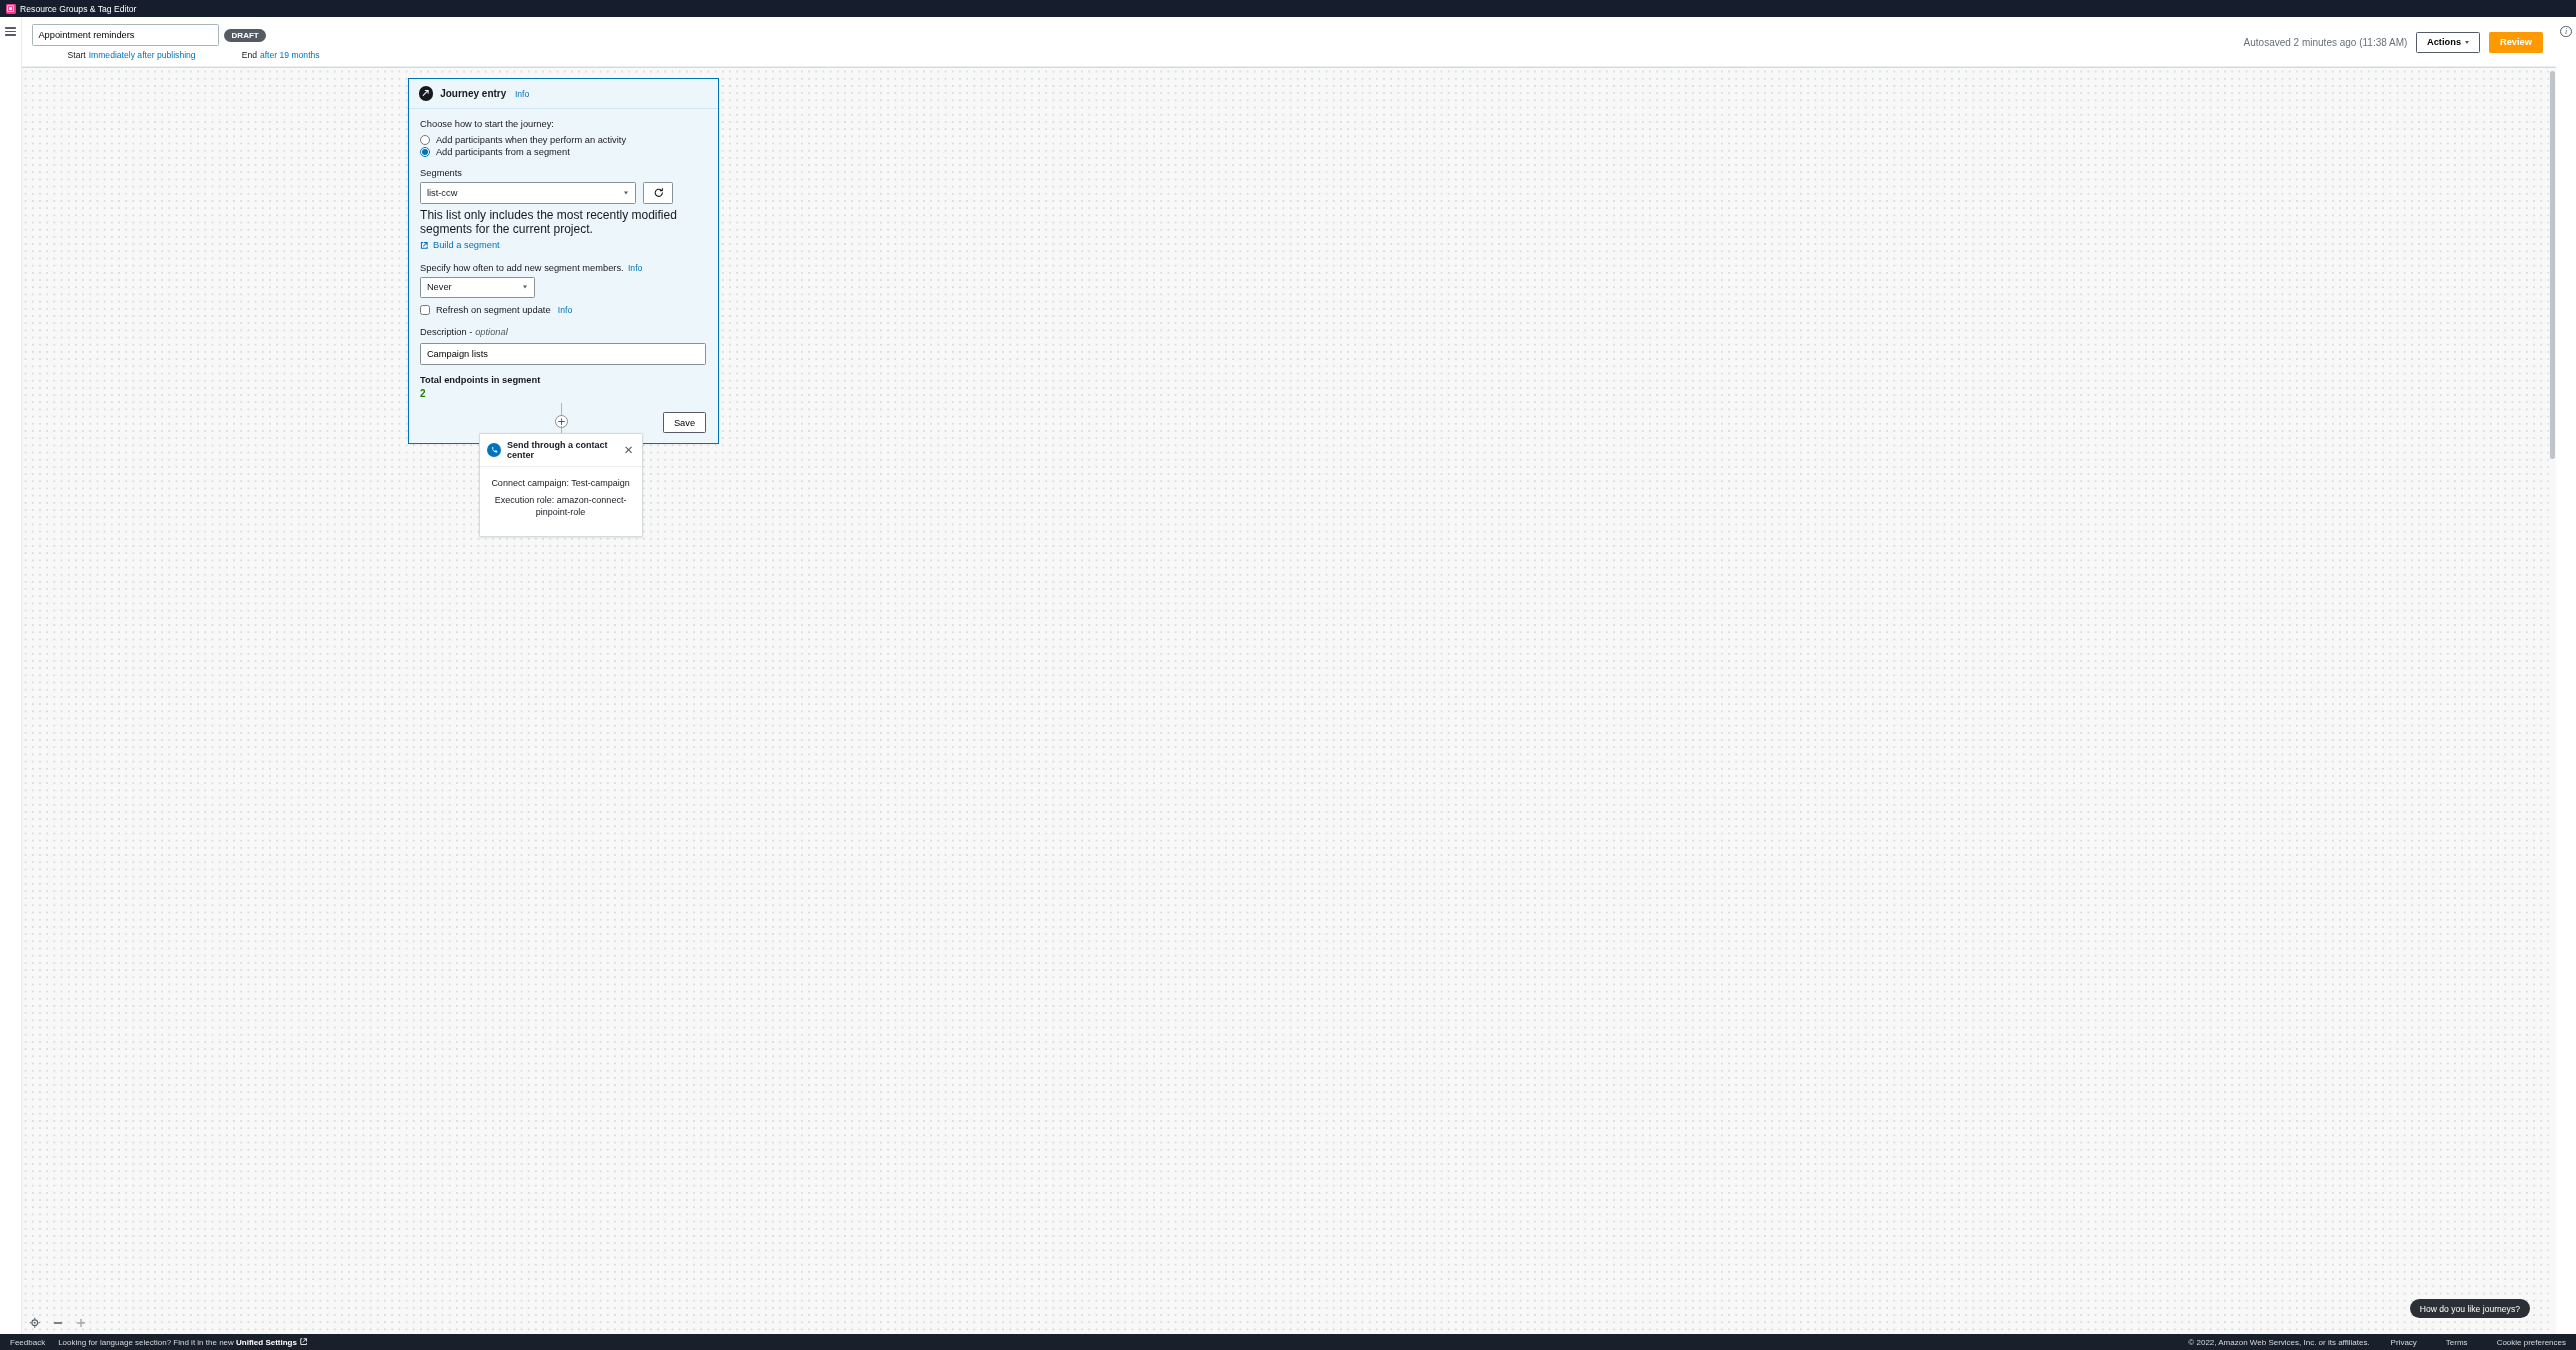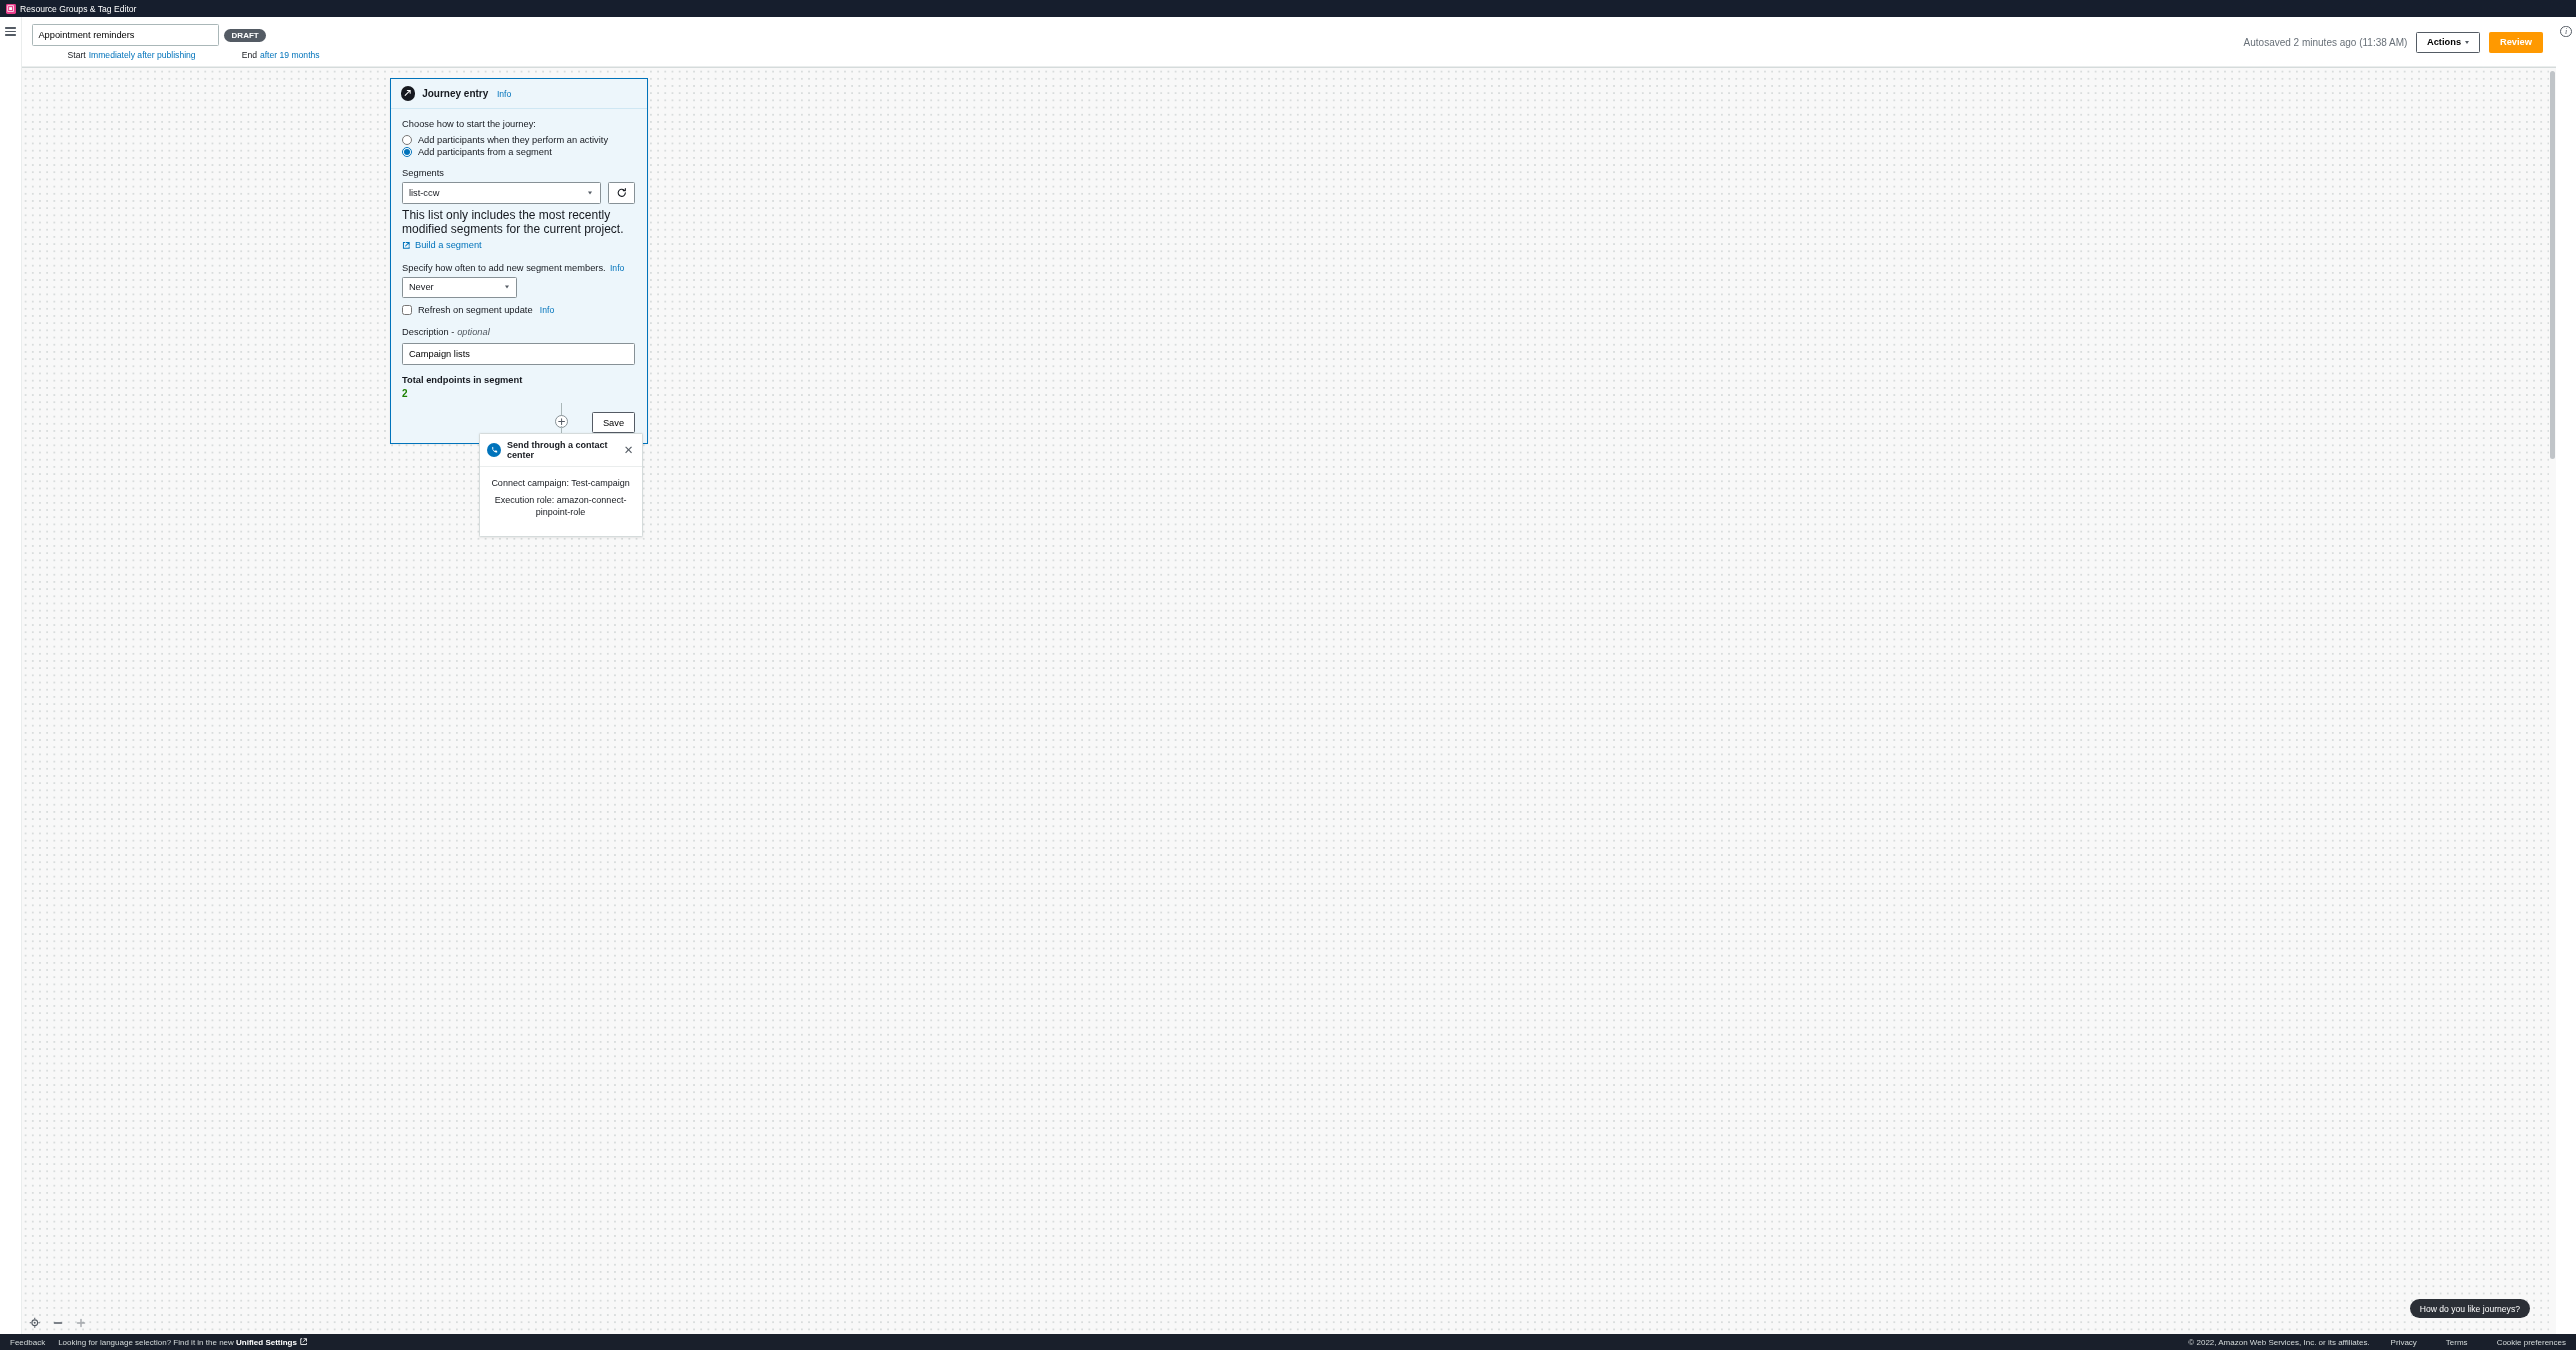--- a/index.html
+++ b/index.html
@@ -43,21 +43,21 @@
   .canvas { position:absolute; inset:0 7.2px 0 0; overflow:auto;
     background-color:#f8f8f8;
     background-image: radial-gradient(#d8dcdc 0.7px, transparent 0.7px);
     background-size: 7.2px 7.2px;
     background-position: 0 0;
   }
   .canvas-inner { position:relative; width:1079px; height:647px;}
 
   
   .card { position:absolute; background:#edf6fb; border:0.7px solid #0073bb; border-radius:0; box-shadow:0 0.7px 2.2px rgba(0,0,0,.08);}
-  .entry-card { left:368px; top:10px; width:258px;}
+  .entry-card { left:386px; top:10px; width:311px;}
   .card-header { display:flex; align-items:center; gap:7.2px; padding:7.2px 10px; border-bottom:0.7px solid #cfe7f3;}
   .round-icon { width:14.4px; height:14.4px; border-radius:50%; background:#16191f; display:flex; align-items:center; justify-content:center;}
   .round-icon svg{width:8.6px;height:8.6px;}
   .card-title { font-size:10px; font-weight:600;}
   .info-link { color:#0073bb; font-size:8.6px; cursor:pointer; margin-left:1.4px; font-weight:400;}
   .card-body { padding: 10px 11.5px 8.6px;}
   .section-label { font-size:9.3px; margin-bottom:5.8px;}
   .radio-row { display:flex; align-items:center; gap:5.8px; margin:2.2px 0; font-size:9.3px;}
   .radio-row input[type=radio]{ width:10px; height:10px; accent-color:#0073bb;}
   .form-label { font-size:9.3px; margin-top:11.5px; margin-bottom:3.6px; display:flex; align-items:center; gap:2.9px;}

